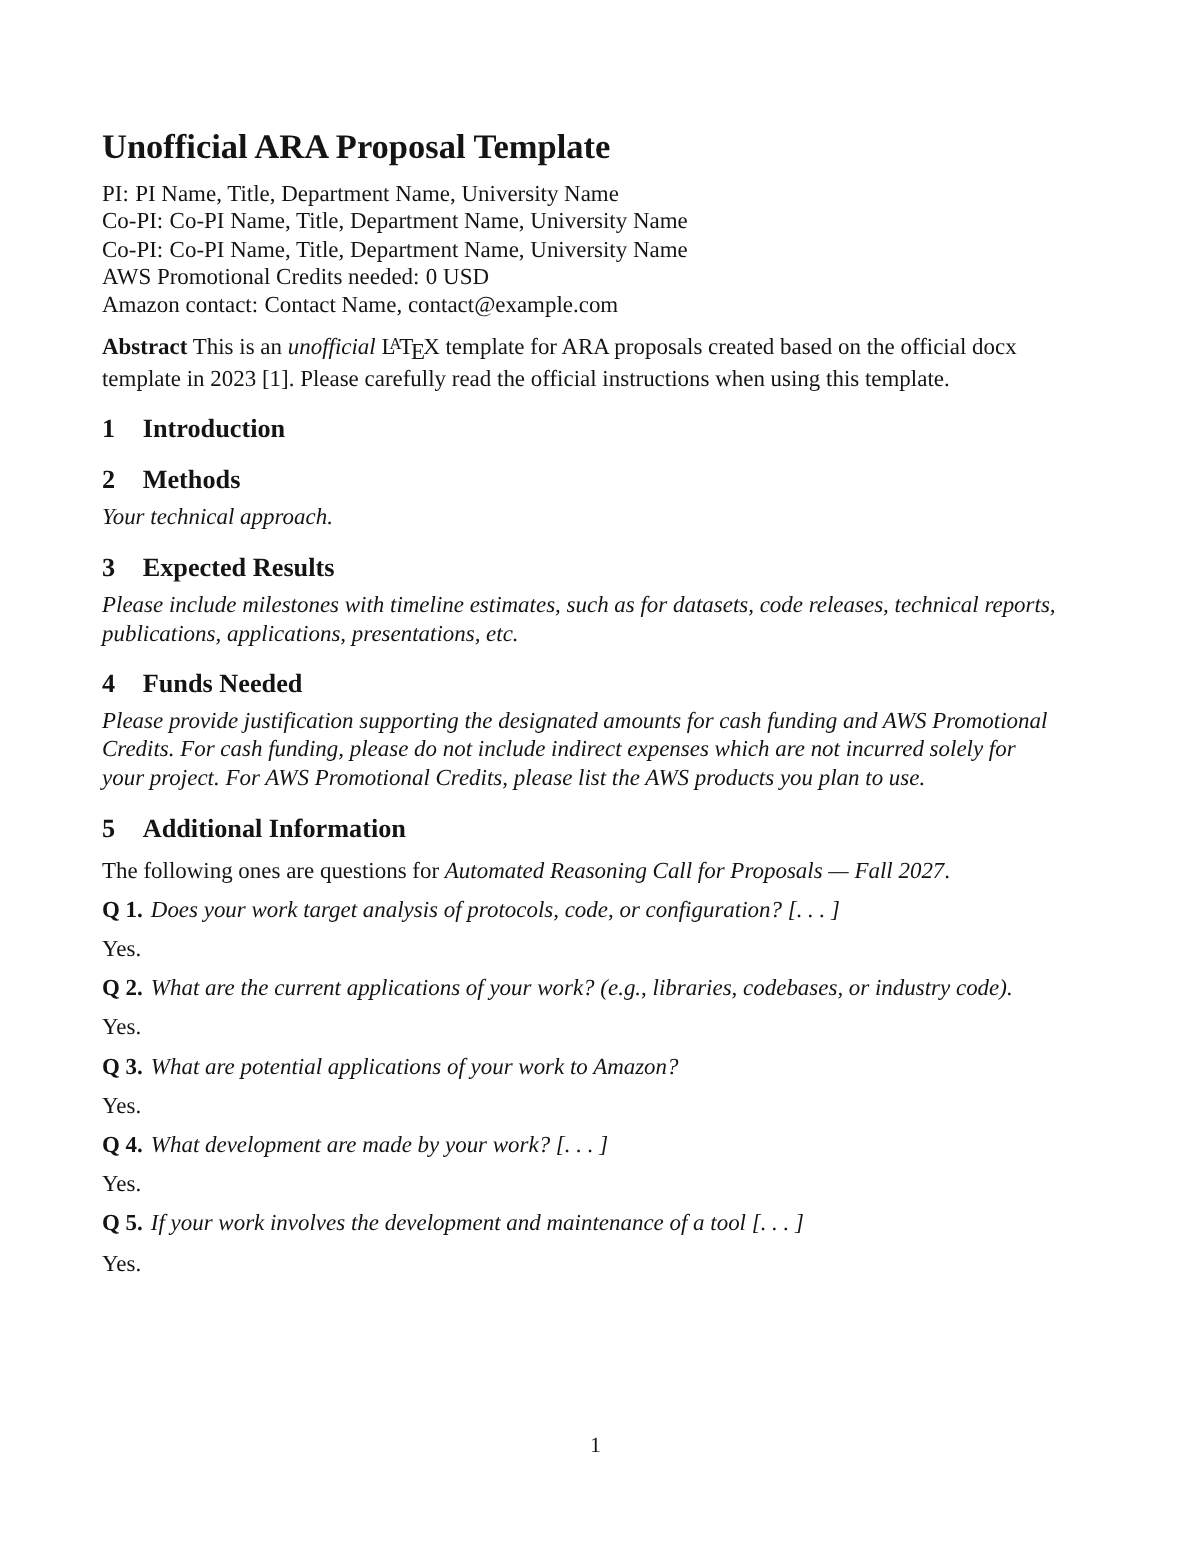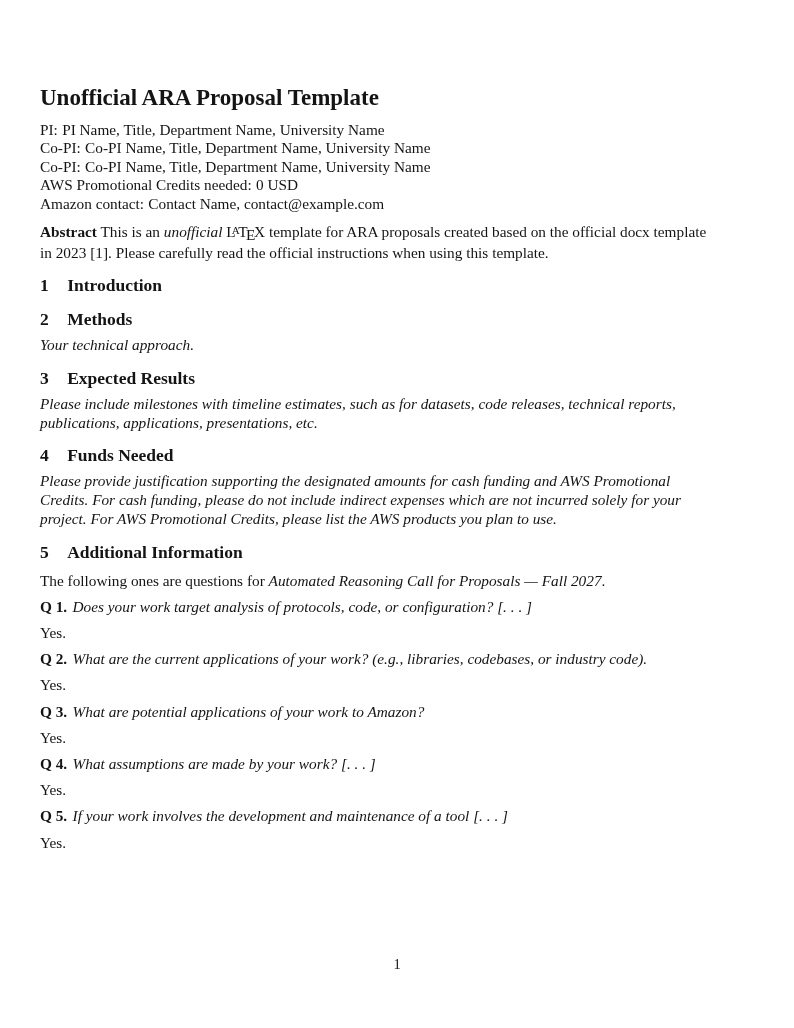--- a/index.html
+++ b/index.html
@@ -5,21 +5,21 @@
   html, body { margin: 0; padding: 0; background: #ffffff; }
   .page {
     position: relative;
     width: 794px;
     height: 1028px;
     margin: 0 auto;
     background: #ffffff;
     color: #141414;
     font-family: "Liberation Serif", "DejaVu Serif", serif;
     box-sizing: border-box;
-    padding: 84px 86px 0 40px;
+    padding: 84px 86px 0 68px;
     overflow: hidden;
   }
   h1 {
     font-size: 23px;
     line-height: 28px;
     font-weight: bold;
     margin: 0 0 9px 0;
   }
   .meta-line {
     font-size: 15.3px;
@@ -118,20 +118,20 @@
 
   <p class="para q"><b>Q 1.</b><i>Does your work target analysis of protocols, code, or configuration? [. . . ]</i></p>
   <p class="para answer">Yes.</p>
 
   <p class="para q"><b>Q 2.</b><i>What are the current applications of your work? (e.g., libraries, codebases, or industry code).</i></p>
   <p class="para answer">Yes.</p>
 
   <p class="para q"><b>Q 3.</b><i>What are potential applications of your work to Amazon?</i></p>
   <p class="para answer">Yes.</p>
 
-  <p class="para q"><b>Q 4.</b><i>What assumptions are made by your work? [. . . ]</i></p>
+  <p class="para q"><b>Q 4.</b><i>What development are made by your work? [. . . ]</i></p>
   <p class="para answer">Yes.</p>
 
   <p class="para q"><b>Q 5.</b><i>If your work involves the development and maintenance of a tool [. . . ]</i></p>
   <p class="para answer">Yes.</p>
 
   <div class="pagenum">1</div>
 </div>
 
 </body></html>

